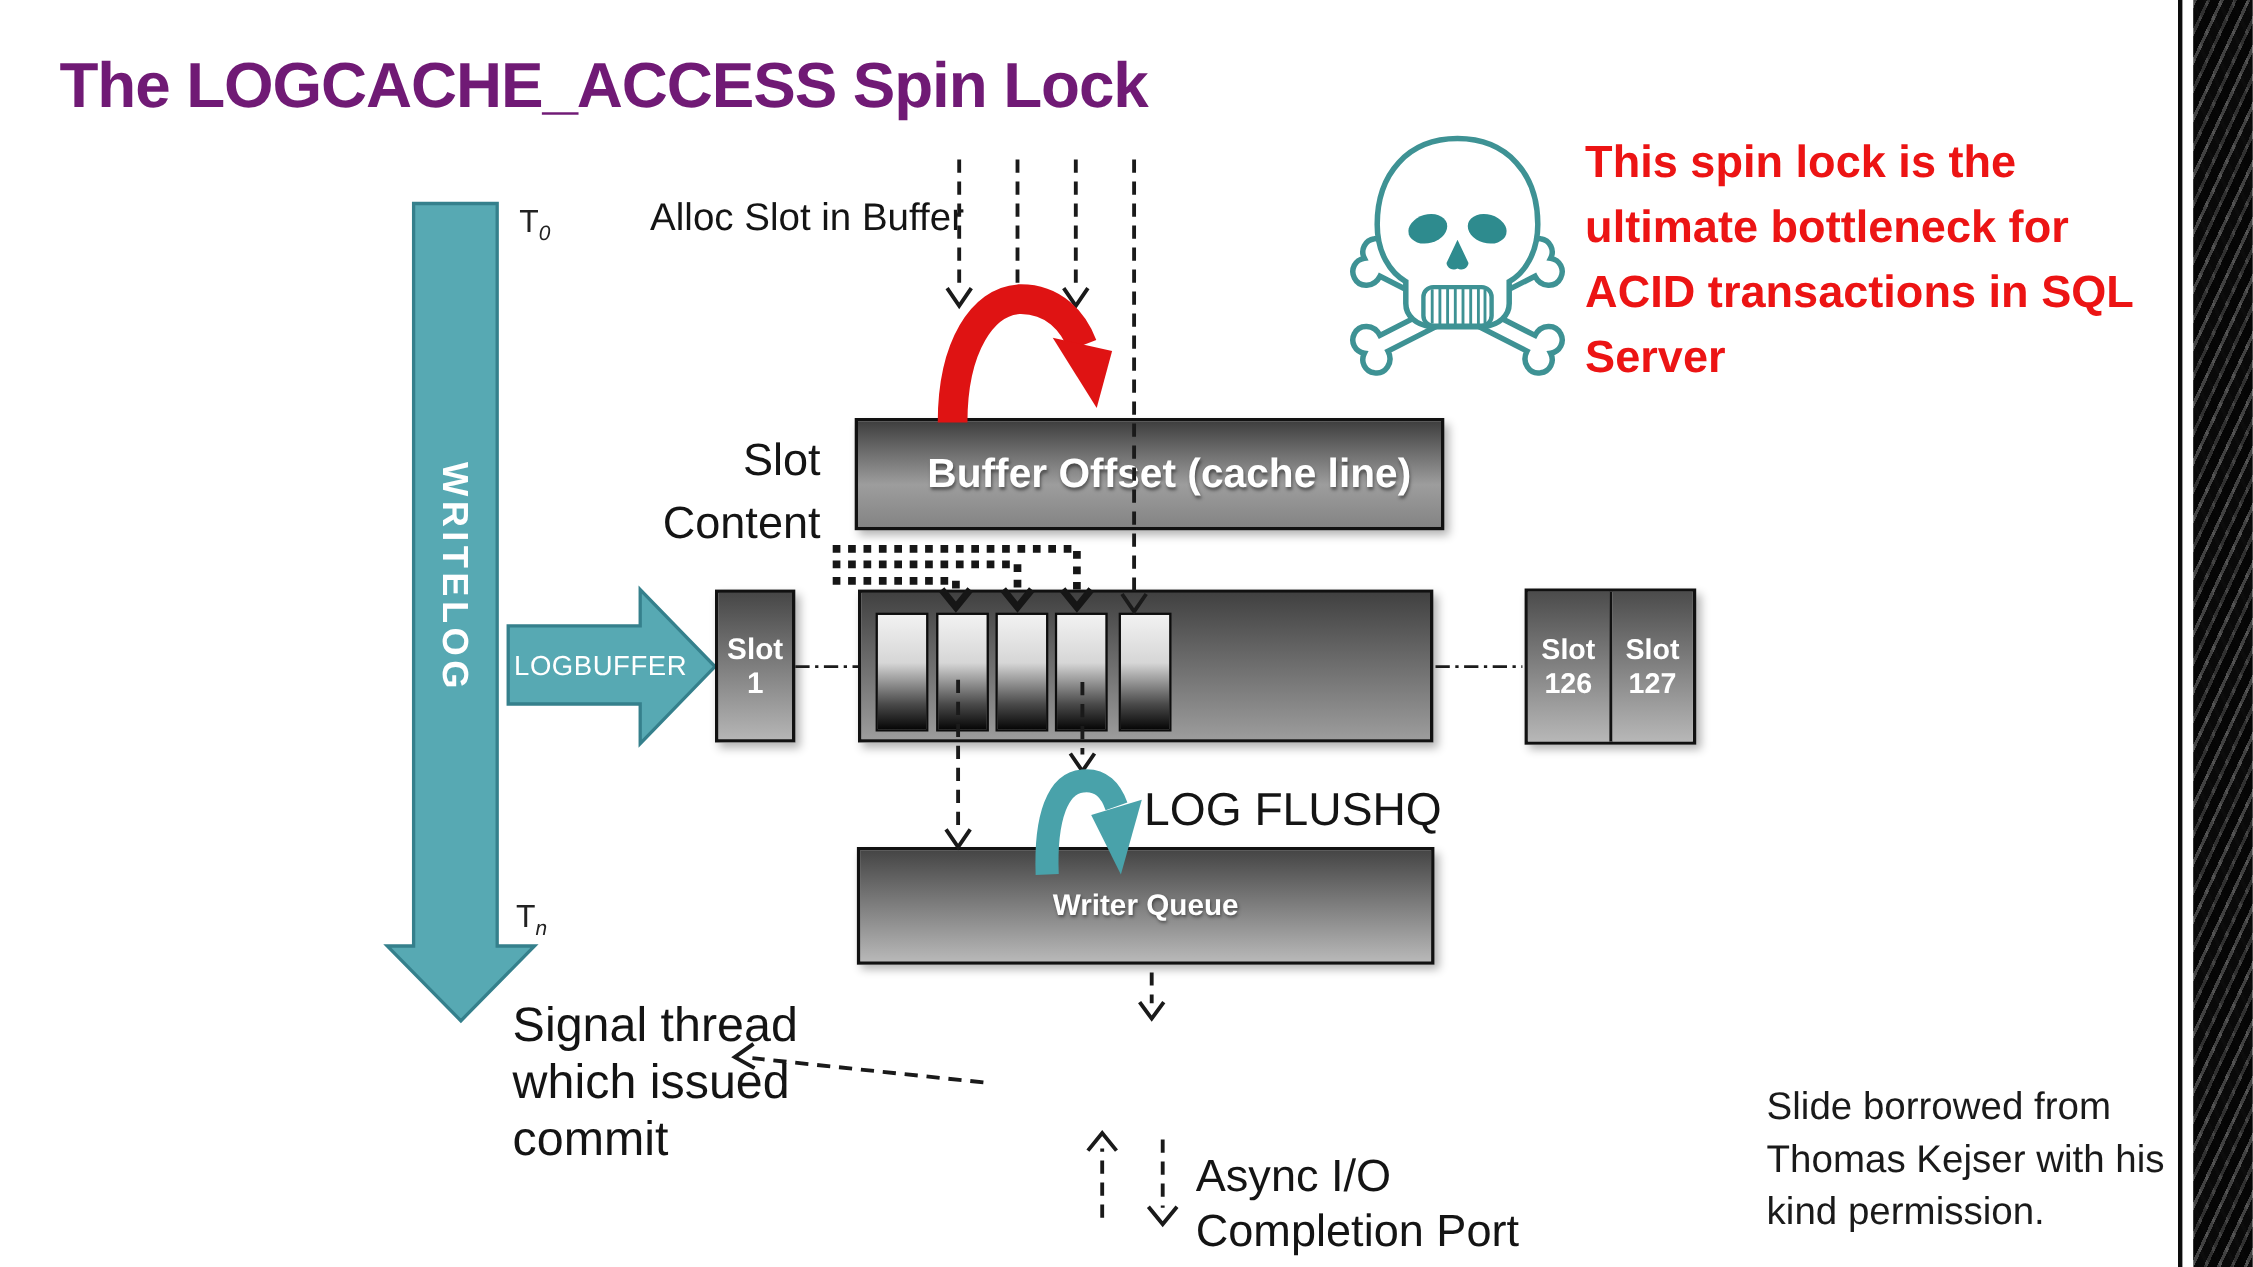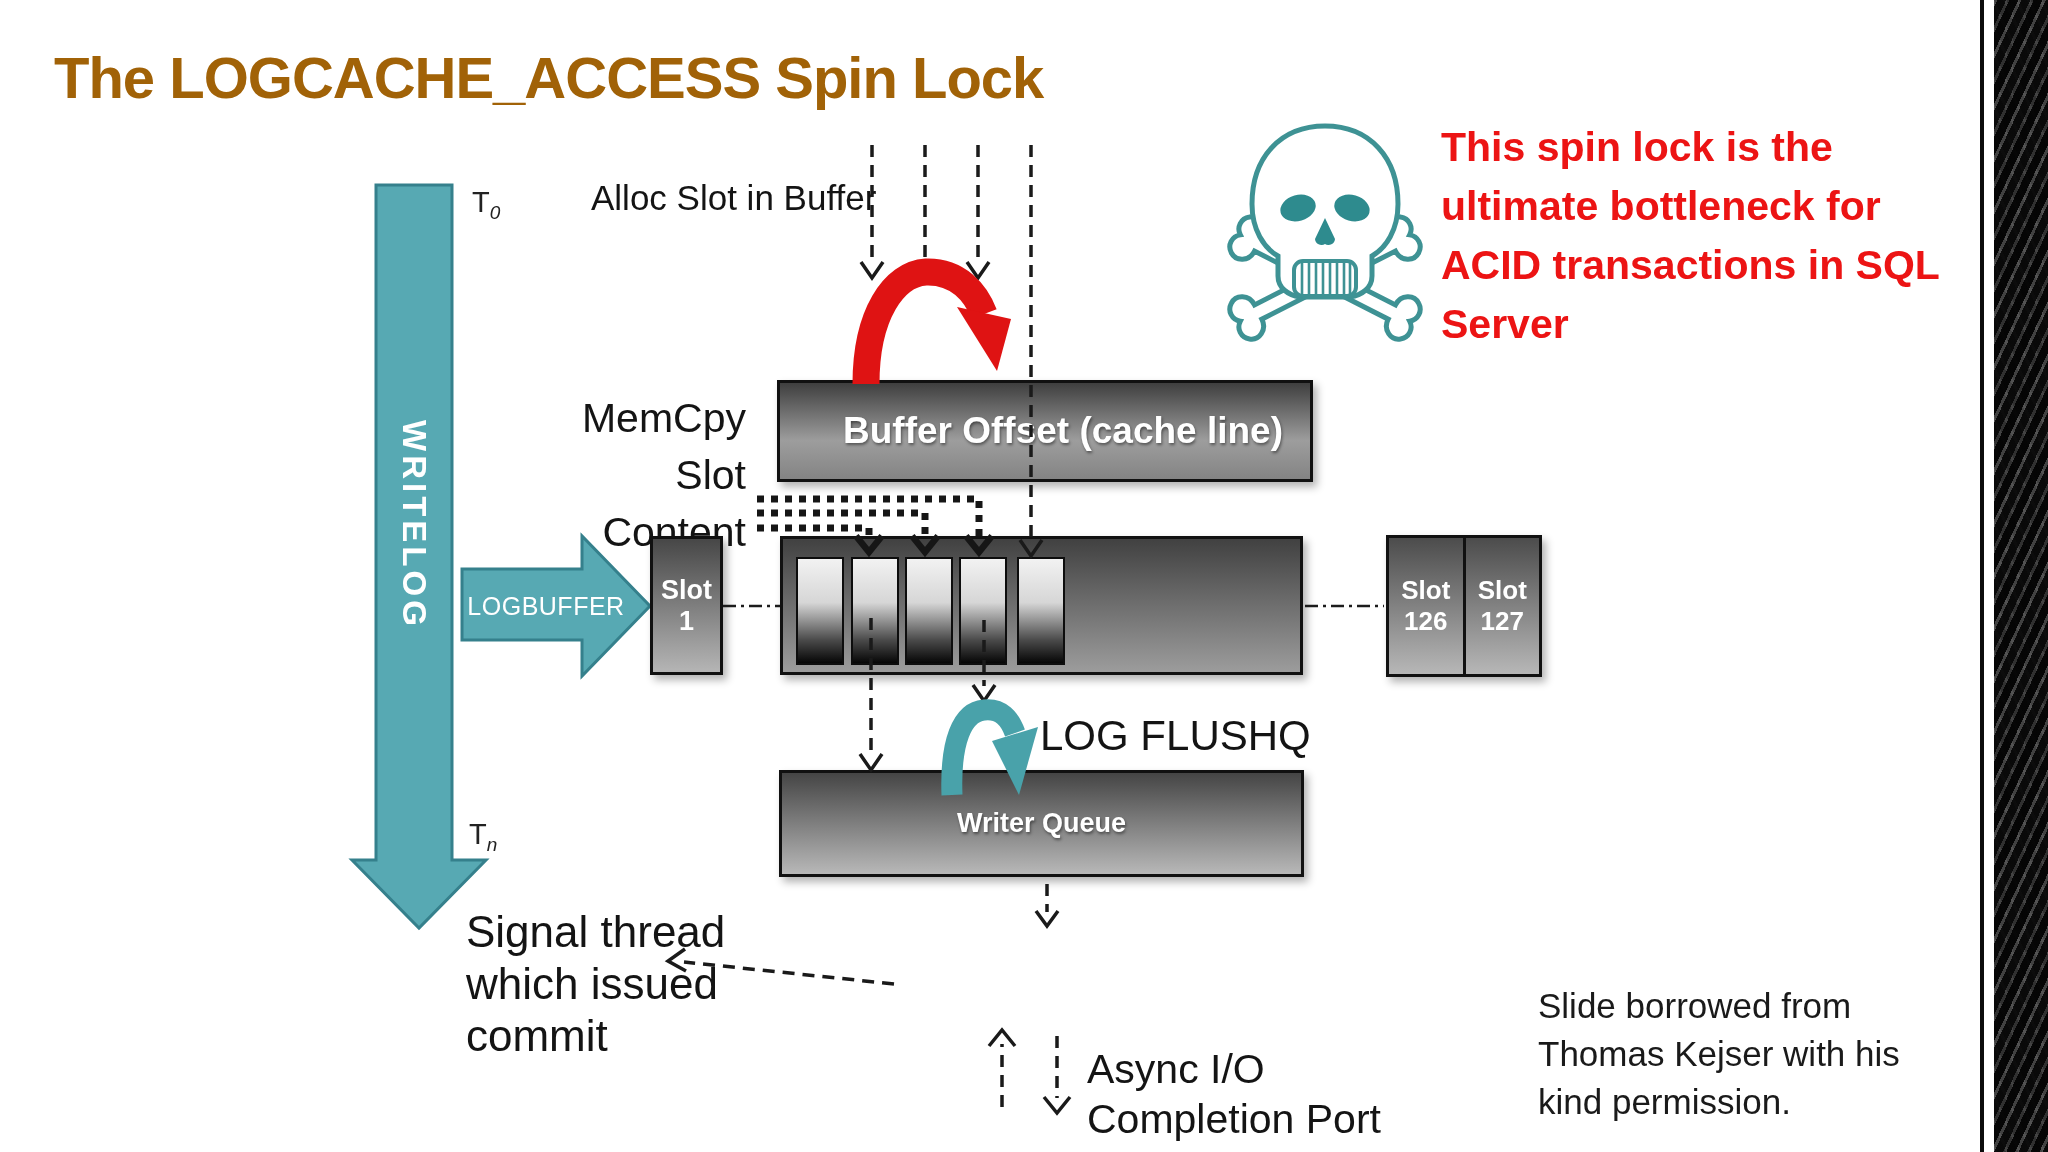--- a/index.html
+++ b/index.html
@@ -1,31 +1,31 @@
 <!DOCTYPE html>
 <html><head>
 <meta charset="utf-8">
 <style>
   html,body{margin:0;padding:0;background:#ffffff;}
   #stage{position:relative;width:2048px;height:1152px;background:#ffffff;overflow:hidden;
          font-family:"Liberation Sans",sans-serif;color:#141414;}
   .abs{position:absolute;}
 
   
-  .title{left:54px;top:44px;font-size:58px;font-weight:bold;letter-spacing:-1px;color:#a16207;}
+  .title{left:54px;top:44px;font-size:58px;font-weight:bold;letter-spacing:-1px;color:#701a75;}
   .alloc-label{left:549px;top:178px;font-size:35px;margin-left:42px;}
   .t-label{font-size:29px;color:#222;}
   .t-label sub{font-size:19px;font-style:italic;}
   .t0{left:472px;top:186px;}
   .tn{left:469px;top:818px;}
   .memcpy-block{left:430px;top:390px;width:316px;text-align:right;font-size:41px;line-height:57px;}
   .logflushq-label{left:1040px;top:712px;font-size:42px;}
   .signal-block{left:466px;top:906px;font-size:44px;line-height:52px;}
   .async-block{left:1087px;top:1044px;font-size:41px;line-height:50px;}
-  .attribution-block{left:1538px;top:982px;font-size:35px;line-height:48px;color:#1a1a1a;}
+  .attribution-block{left:1606px;top:982px;font-size:35px;line-height:48px;color:#1a1a1a;}
   .warning-block{left:1441px;top:118px;font-size:41px;font-weight:bold;line-height:59px;color:#ec1414;}
 
   
   .gbox{border:3px solid #111;box-shadow:4px 5px 8px rgba(0,0,0,0.30);box-sizing:border-box;
         display:flex;align-items:center;justify-content:center;color:#fff;font-weight:bold;}
   .buffer-offset{left:777px;top:380px;width:536px;height:102px;
         background:linear-gradient(180deg,#3f3f3f,#9d9d9d 60%,#848484);
         font-size:37px;text-shadow:1px 2px 3px rgba(0,0,0,.45);padding-left:36px;}
   .slot1{left:650px;top:536px;width:73px;height:139px;
         background:linear-gradient(180deg,#474747,#b5b5b5);
@@ -82,21 +82,20 @@
     <span>T</span><sub>0</sub>
   </div>
   <div class="abs t-label tn layer2">
     <span>T</span><sub>n</sub>
   </div>
   <div class="abs writelog-label">WRITELOG</div>
   <div class="abs logbuffer-label">LOGBUFFER</div>
 
   <div class="abs alloc-label layer2">Alloc Slot in Buffer</div>
   <div class="abs memcpy-block layer2">
-    <div>MemCpy</div>
     <div>Slot</div>
     <div>Content</div>
   </div>
   <div class="abs logflushq-label layer2">LOG FLUSHQ</div>
   <div class="abs signal-block layer2">
     <div>Signal thread</div>
     <div>which issued</div>
     <div>commit</div>
   </div>
   <div class="abs async-block layer2">

